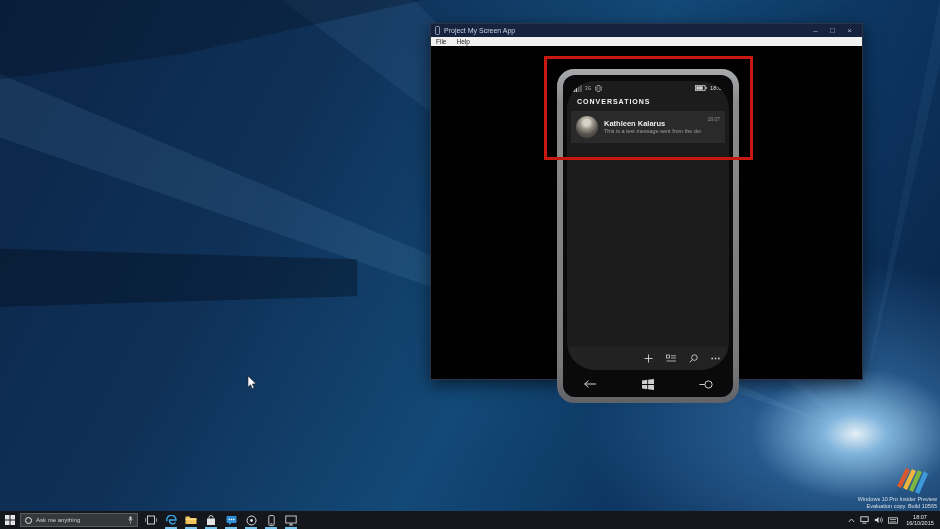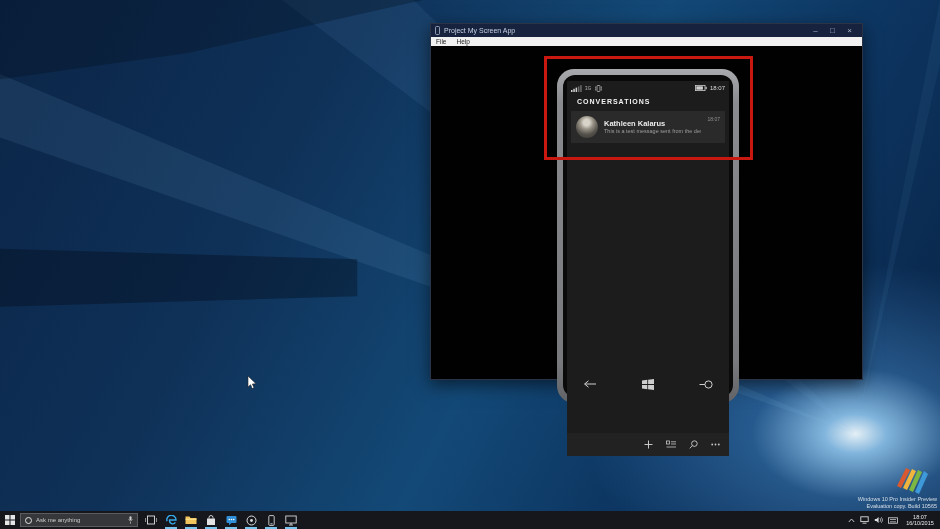--- a/index.html
+++ b/index.html
@@ -28,21 +28,21 @@
   .win-ctrls{margin-left:auto;display:flex;}
   .win-ctrl{width:17px;text-align:center;font-size:8px;line-height:13px;color:#aeb8cc;cursor:default;}
   .menubar{left:0;top:13px;right:0;height:9px;background:#f1f1f1;display:flex;align-items:center;
            font-size:6.5px;color:#222;padding:0 5px;gap:10px;box-sizing:border-box;}
   .client{left:0;top:22px;right:0;bottom:0;background:#010101;}
 
   
   .phone{left:126px;top:23px;width:182px;height:334px;border-radius:17px;
          background:linear-gradient(180deg,#a8aaad 0%,#898b8e 10%,#77797c 88%,#606265 100%);}
   .bezel{left:6px;top:6px;right:6px;bottom:6px;border-radius:12px;background:#0a0a0a;}
-  .screen{left:10px;top:12px;width:162px;height:375px;background:#1c1c1c;overflow:hidden;}
+  .screen{left:10px;top:12px;width:162px;height:289px;background:#1c1c1c;overflow:hidden;border-radius:28px;}
   .statusbar{left:4px;top:2px;right:4px;height:10px;display:flex;align-items:center;gap:3px;
              color:#cfcfcf;font-size:6px;}
   .sb-spacer{flex:1;}
   .sb-net{font-size:4.5px;color:#b5b5b5;letter-spacing:.3px;}
   .sb-time{font-size:6px;color:#dcdcdc;}
   .page-header{left:10px;top:17px;color:#f2f2f2;font-size:7px;font-weight:bold;letter-spacing:1px;}
   .conv-row{left:4px;top:30px;right:4px;height:32px;background:#2a2a2a;display:flex;align-items:center;
             padding:0 5px;box-sizing:border-box;gap:6px;}
   .avatar{width:22px;height:22px;border-radius:50%;flex:0 0 auto;
           background:radial-gradient(circle at 48% 30%,#d9d4ca 0 16%,#9a9488 34%,#55524c 62%,#33312d 100%);}

